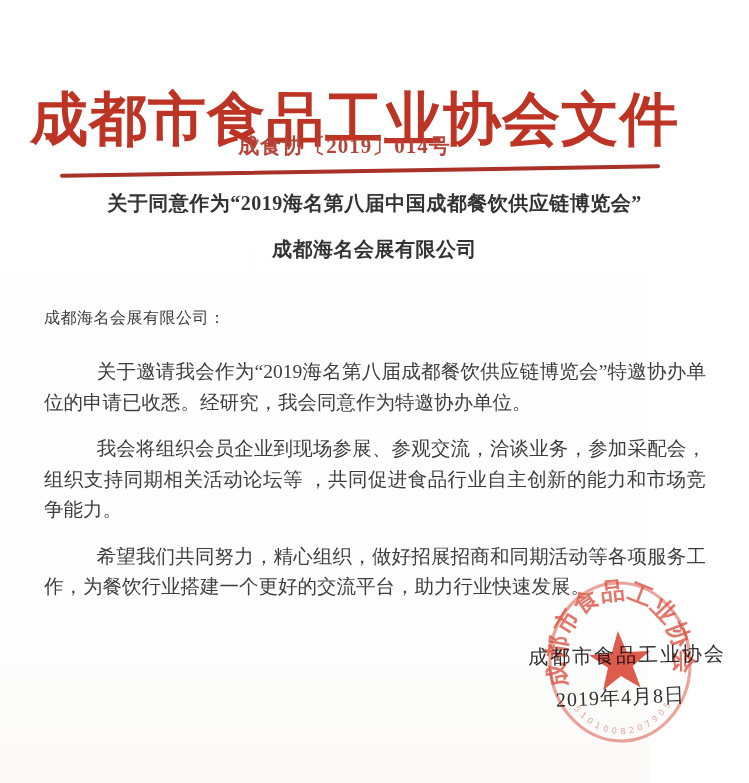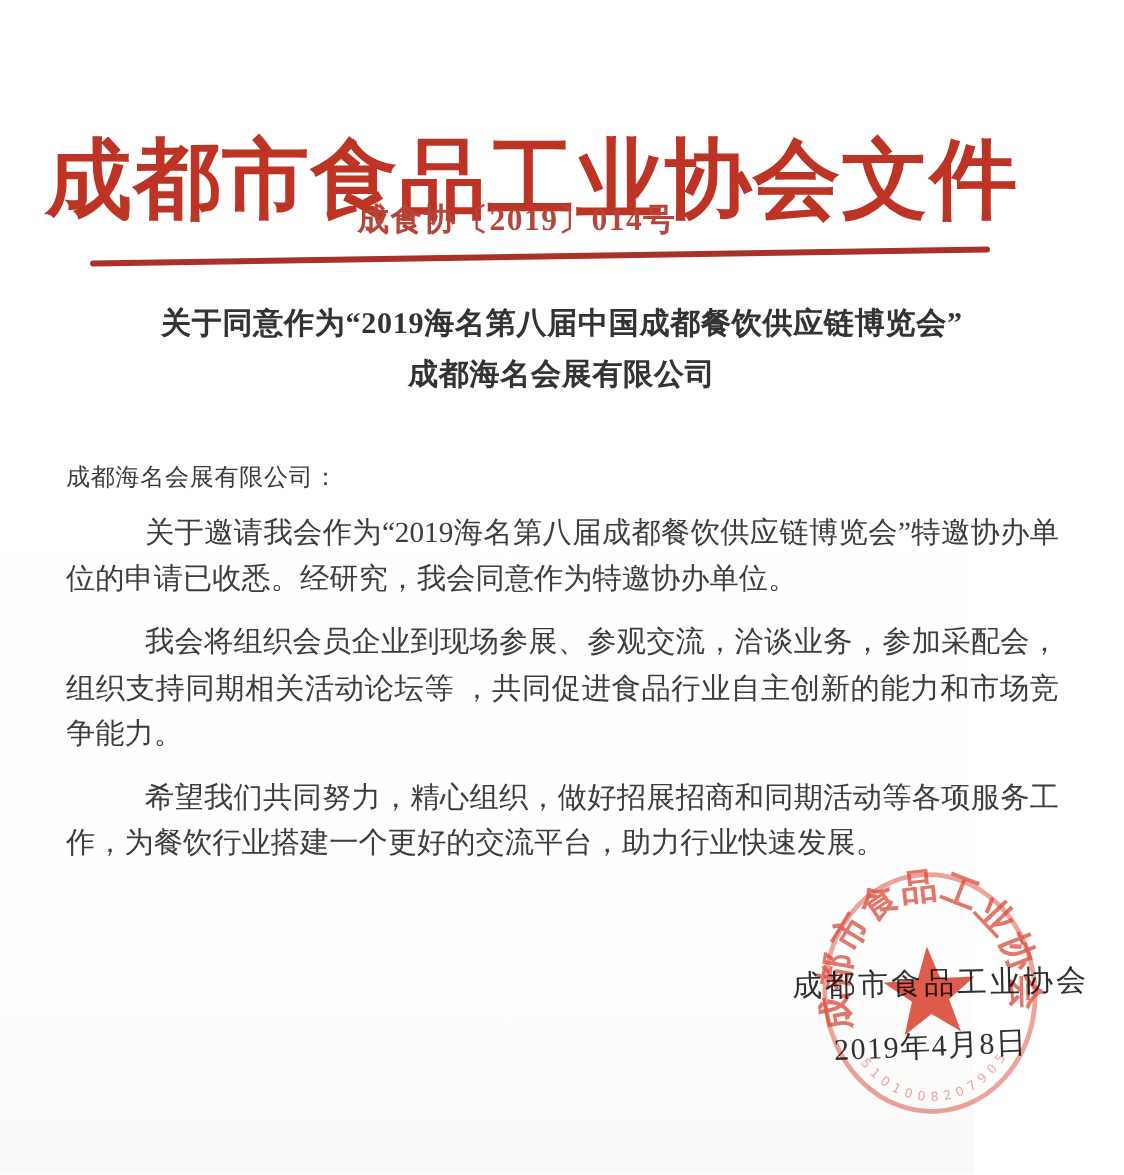--- a/index.html
+++ b/index.html
@@ -40,36 +40,36 @@
     transform:rotate(-0.9deg);
   }
   
   .subject-line{
     position:absolute;left:0;width:749px;
     text-align:center;
     font-size:20px;font-weight:bold;
     color:#333333;
     letter-spacing:0.5px;
   }
-  .subject-line.l1{top:202px;}
+  .subject-line.l1{top:190px;}
   .subject-line.l2{top:236px;}
   
   .salutation{
     position:absolute;top:308px;left:44px;
     font-size:16px;color:#3a3a3a;
     letter-spacing:0.5px;
   }
   .body-text{
     position:absolute;top:341px;left:44px;width:662px;
     font-size:19.5px;color:#3d3d3d;
     line-height:30.5px;
     text-align:justify;
   }
   .body-text p{
-    margin:0 0 12px 0;
+    margin:16px 0 12px 0;
     text-indent:2.7em;
   }
   
   .sig-org{
     position:absolute;top:642px;left:528px;
     font-size:20px;color:#303030;
     letter-spacing:2px;
     transform:rotate(-1.2deg);
     white-space:nowrap;
   }

